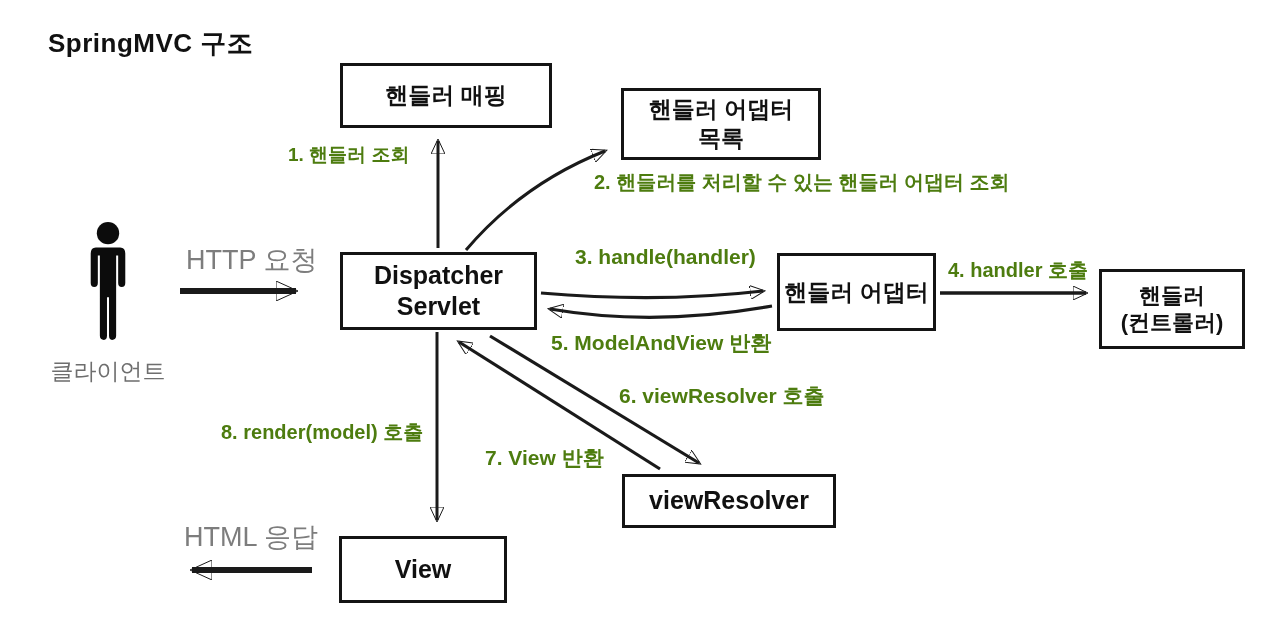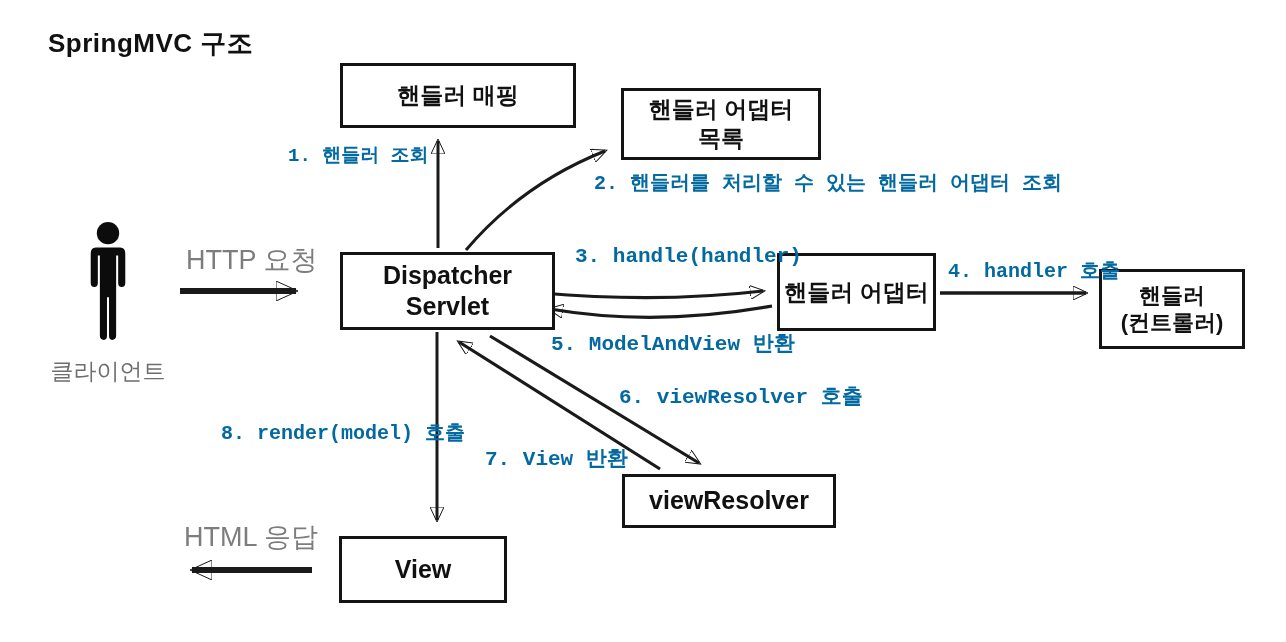--- a/index.html
+++ b/index.html
@@ -28,34 +28,33 @@
     align-items: center;
     justify-content: center;
     text-align: center;
     color: #111111;
     font-weight: bold;
     white-space: pre-line;
     line-height: 1.25;
     box-sizing: border-box;
     z-index: 2;
   }
-  .n-handler-mapping    { left: 340px; top: 63px;  width: 236px; height: 65px; font-size: 23px; }
+  .n-handler-mapping    { left: 340px; top: 63px;  width: 212px; height: 65px; font-size: 23px; }
   .n-adapter-list       { left: 621px; top: 88px;  width: 200px; height: 72px; font-size: 23px; }
-  .n-dispatcher         { left: 340px; top: 252px; width: 215px; height: 78px; font-size: 25px; }
+  .n-dispatcher         { left: 340px; top: 252px; width: 197px; height: 78px; font-size: 25px; }
   .n-handler-adapter    { left: 777px; top: 253px; width: 159px; height: 78px; font-size: 23px; }
   .n-handler-controller { left: 1099px; top: 253px; width: 146px; height: 80px; font-size: 22px; margin-top: 16px; }
   .n-view-resolver      { left: 622px; top: 474px; width: 214px; height: 54px; font-size: 25px; }
   .n-view               { left: 339px; top: 536px; width: 168px; height: 67px; font-size: 25px; }
   .step-label {
     position: absolute;
     font-weight: bold;
-    color: #0369a1;
+    color: #4d7c0f;
     white-space: nowrap;
     z-index: 3;
-    font-family: Liberation Mono, monospace;
   }
   .s1 { left: 288px; top: 142px; font-size: 19px; }
   .s2 { left: 594px; top: 169px; font-size: 20px; }
   .s3 { left: 575px; top: 245px; font-size: 21px; }
   .s4 { left: 948px; top: 257px; font-size: 20px; }
   .s5 { left: 551px; top: 329px; font-size: 21px; }
   .s6 { left: 619px; top: 382px; font-size: 21px; }
   .s7 { left: 485px; top: 444px; font-size: 21px; }
   .s8 { left: 221px; top: 419px; font-size: 20px; }
   .flow-label {

